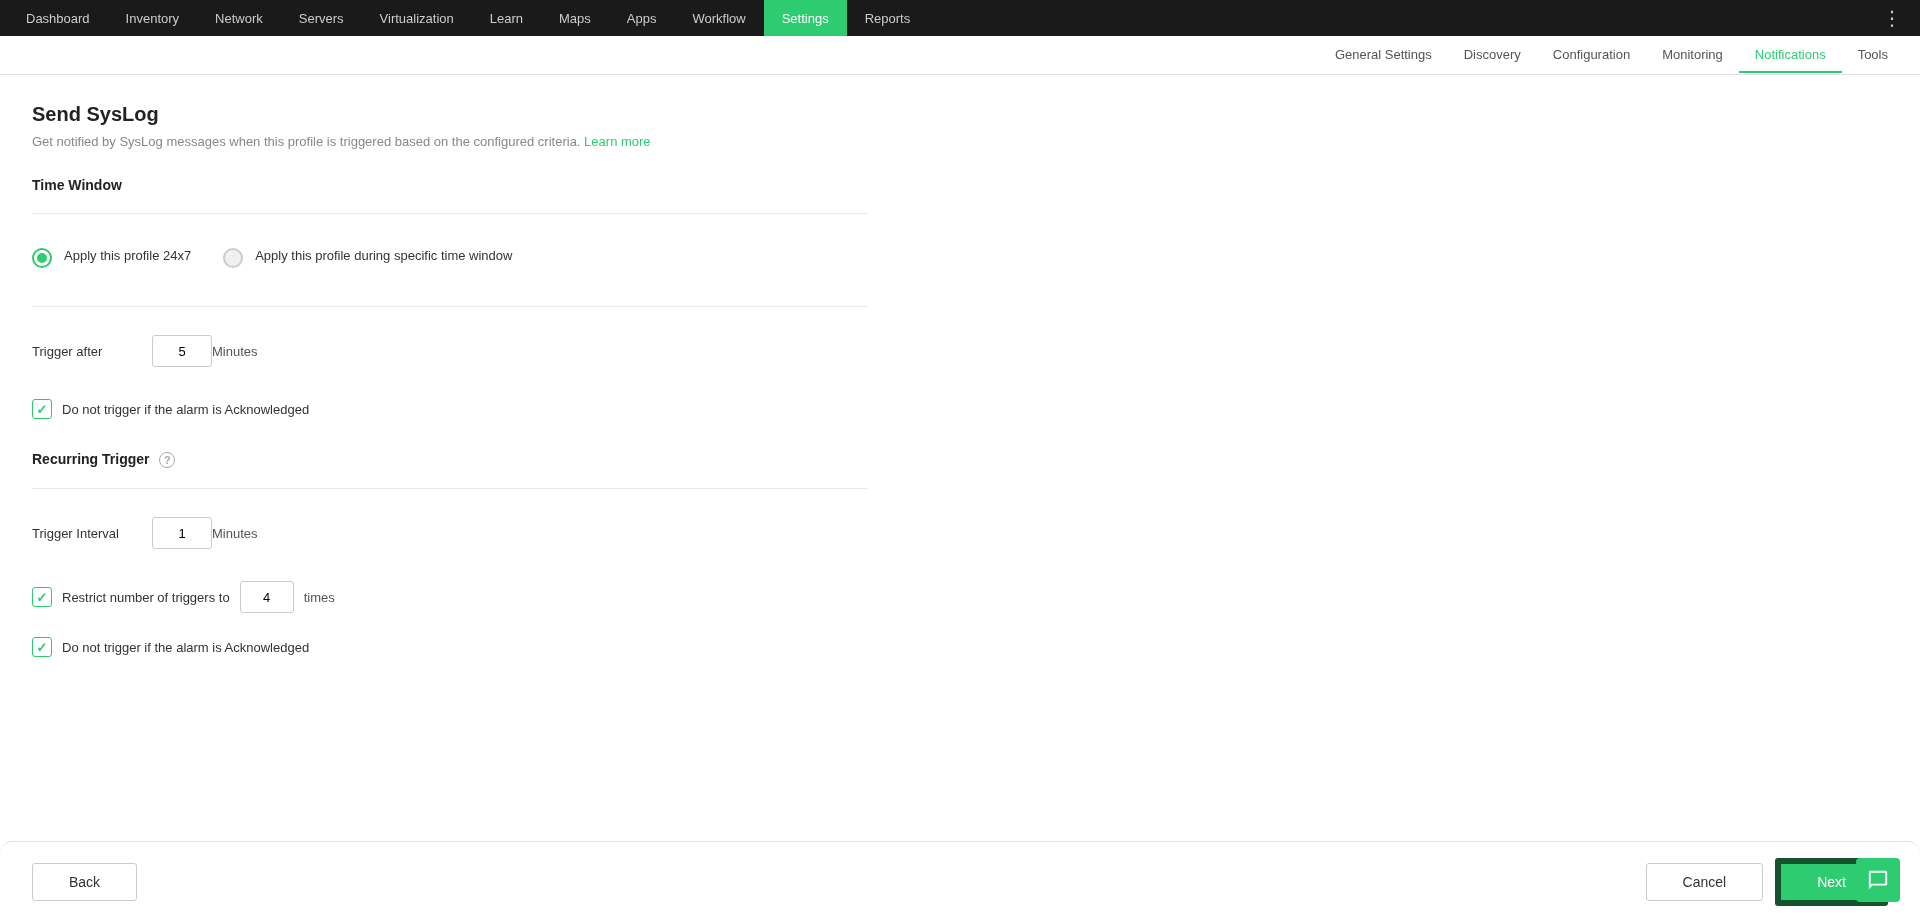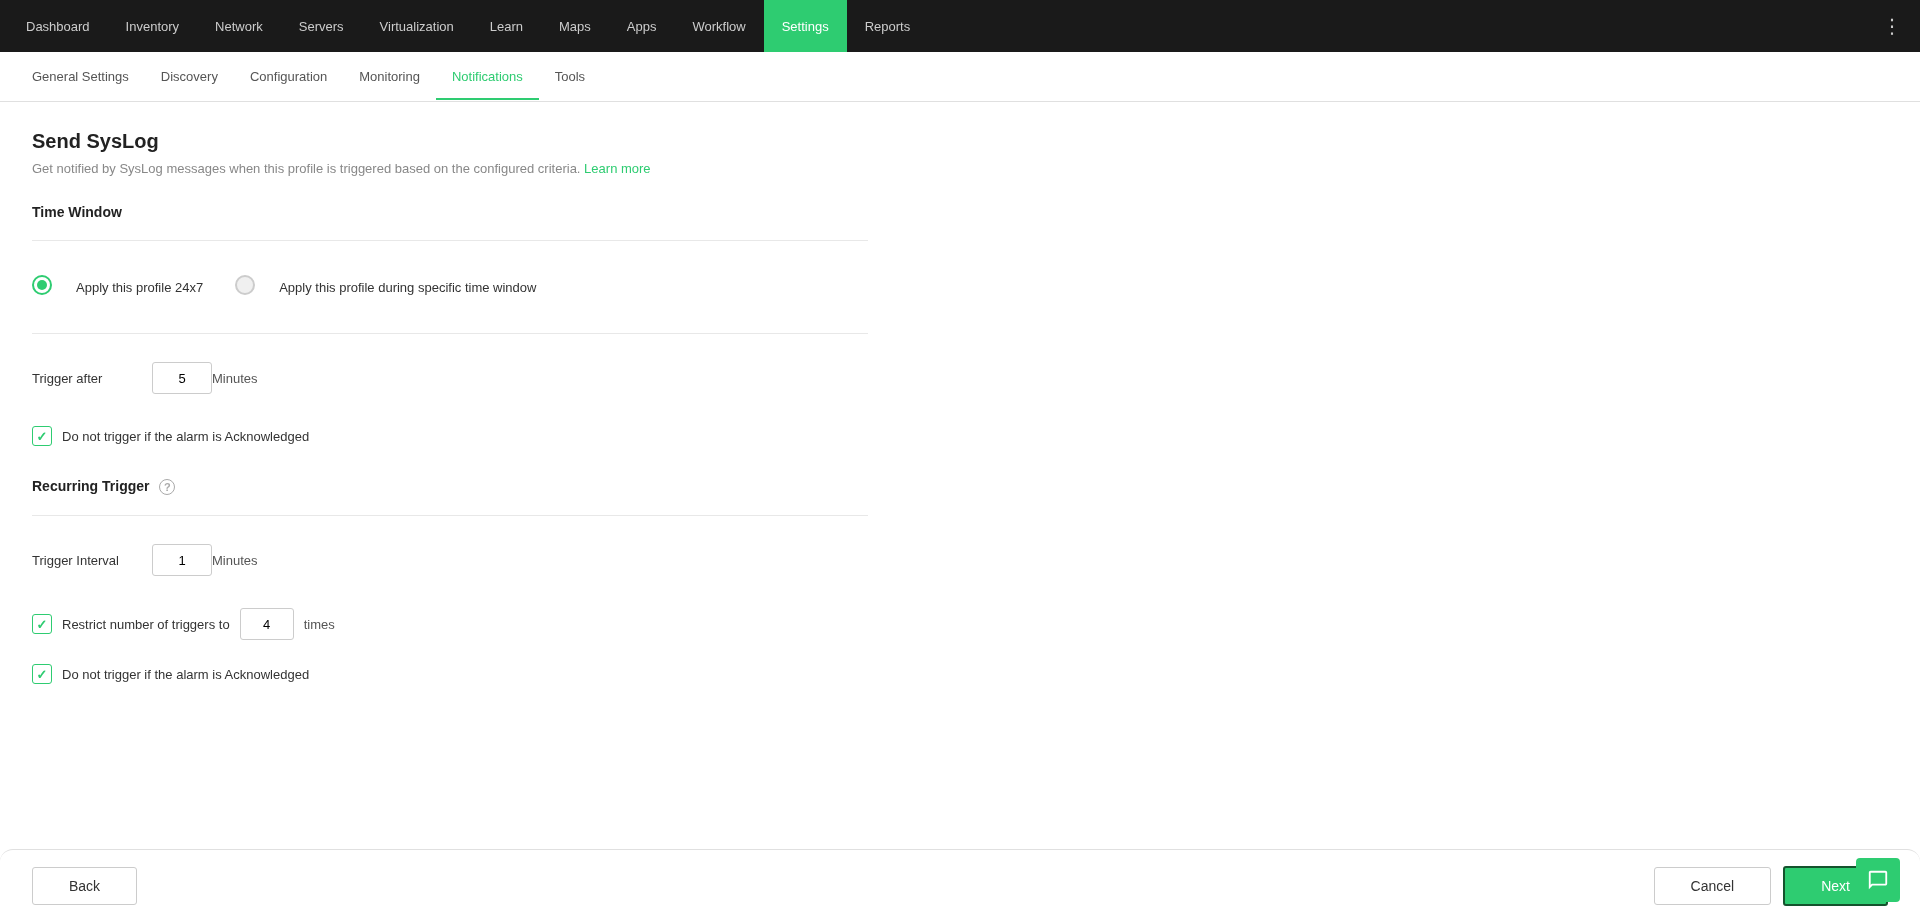--- a/index.html
+++ b/index.html
@@ -3,21 +3,21 @@
   <meta charset="utf-8">
   <style>
     * { margin: 0; padding: 0; box-sizing: border-box; }
     body { font-family: -apple-system, BlinkMacSystemFont, 'Segoe UI', Arial, sans-serif; font-size: 14px; background: #fff; color: #333; }
 
     
     .top-nav {
       background: #1a1a1a;
       display: flex;
       align-items: center;
-      height: 52px;
+      height: 36px;
       padding: 0 8px;
     }
     .top-nav-item {
       color: #ccc;
       padding: 0 18px;
       height: 100%;
       display: flex;
       align-items: center;
       cursor: pointer;
       font-size: 13px;
@@ -34,22 +34,23 @@
       padding: 0 10px;
       cursor: pointer;
     }
 
     
     .sub-nav {
       display: flex;
       align-items: center;
       border-bottom: 1px solid #e0e0e0;
       padding: 2px 16px;
-      height: 50px;
+      height: 39px;
       background: #fff;
+      justify-content: flex-end;
     }
     .sub-nav-item {
       color: #555;
       padding: 0 16px;
       height: 100%;
       display: flex;
       align-items: center;
       cursor: pointer;
       font-size: 13px;
       border-bottom: 2px solid transparent;
@@ -119,22 +120,22 @@
 
     .radio-row {
       display: flex;
       align-items: center;
       gap: 32px;
       padding: 14px 0;
     }
 
     .radio-option {
       display: flex;
-      align-items: flex-end;
-      gap: 24px;
+      align-items: flex-start;
+      gap: 12px;
       cursor: pointer;
     }
 
     .radio-dot {
       width: 20px;
       height: 20px;
       border-radius: 50%;
       border: 2px solid #2ecc71;
       display: flex;
       align-items: center;
@@ -268,21 +269,21 @@
     }
 
     .btn-cancel {
       margin-left: auto;
       margin-right: 12px;
     }
 
     .btn-next {
       background: #2ecc71;
       color: #fff;
-      border: 2px solid #14532d;
+      border: 6px solid #14532d;
     }
 
     
     .chat-fab {
       position: fixed;
       bottom: 20px;
       right: 20px;
       width: 44px;
       height: 44px;
       background: #2ecc71;

